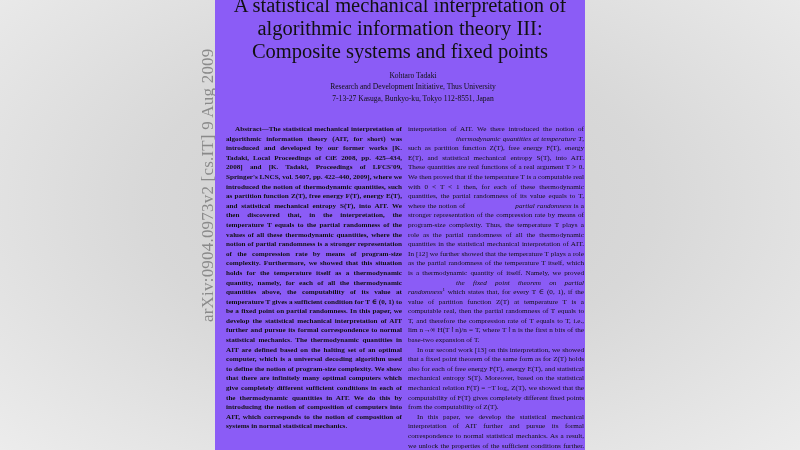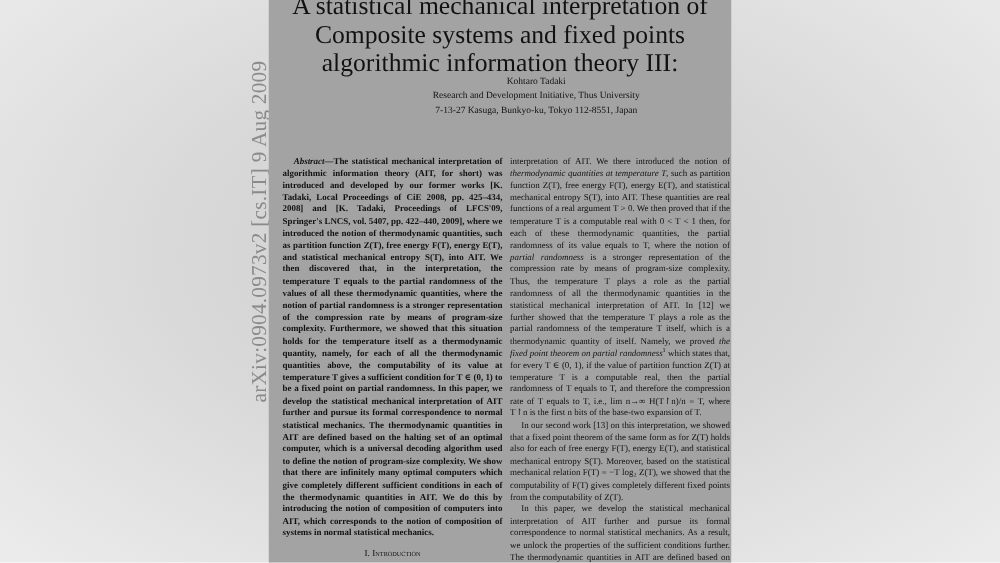--- a/index.html
+++ b/index.html
@@ -4,75 +4,74 @@
 <style>
   html, body { margin:0; padding:0; }
   body {
     width:800px; height:450px; overflow:hidden; position:relative;
     background: radial-gradient(ellipse at 50% 45%, #cfcfcf 0%, #d8d8d8 45%, #ececec 100%);
     font-family: "Liberation Serif", "DejaVu Serif", serif;
     color:#111;
   }
   .page {
     position:absolute; left:215px; top:0; width:370px; height:450px;
-    background:#a3a3a3; overflow:hidden;
+    background:#8b5cf6; overflow:hidden;
   }
   .arxiv-stamp {
     position:absolute; left:198px; top:322px;
     transform-origin: 0 0; transform: rotate(-90deg);
     font-family: "Liberation Serif", serif; font-size:17px; color:#8a8a8a;
     white-space:nowrap; letter-spacing:0.2px;
   }
   .title {
     position:absolute; left:0; top:-6px; width:370px; text-align:center;
     font-size:20.5px; line-height:23px; color:#111;
   }
   .author-block {
-    position:absolute; left:0; top:59px; width:396px; text-align:center;
-    font-size:7.6px; line-height:11.3px;padding-left:16px;
+    position:absolute; left:0; top:70px; width:396px; text-align:center;
+    font-size:7.6px; line-height:11.3px;
   }
   .col {
     position:absolute; top:125px; width:176px;
     font-size:7.15px; line-height:9.6px; text-align:justify;
   }
   .col.left { left:11px; }
   .col.right { left:193px; }
   .abstract { font-weight:bold; text-indent:9px; margin:0; hyphens:auto; }
-  .abstract .lead { font-style:italic; font-weight:bold; }
+  .abstract .lead { font-weight:bold; }
   .section-head {
     text-align:center; font-variant:small-caps; margin:6px 0 4px 0; font-size:7.4px;
   }
   p { margin:0; text-indent:9px; }
   p.noindent { text-indent:0; }
-  i { font-style:italic; }
+  i { font-style:italic;margin-left:48px; }
   sup { font-size:5px; line-height:0; }
 </style>
 </head>
 <body>
 
 <div class="arxiv-stamp">arXiv:0904.0973v2  [cs.IT]  9 Aug 2009</div>
 
 <div class="page">
 
   <div class="title">
     <div>A statistical mechanical interpretation of</div>
+    <div>algorithmic information theory III:</div>
     <div>Composite systems and fixed points</div>
-    <div>algorithmic information theory III:</div>
   </div>
 
   <div class="author-block">
     <div>Kohtaro Tadaki</div>
     <div>Research and Development Initiative, Thus University</div>
     <div>7-13-27 Kasuga, Bunkyo-ku, Tokyo 112-8551, Japan</div>
   </div>
 
   <div class="col left">
     <p class="abstract"><span class="lead">Abstract</span><span>—The statistical mechanical interpretation of algorithmic information theory (AIT, for short) was introduced and developed by our former works [K. Tadaki, Local Proceedings of CiE 2008, pp. 425–434, 2008] and [K. Tadaki, Proceedings of LFCS'09, Springer's LNCS, vol. 5407, pp. 422–440, 2009], where we introduced the notion of thermodynamic quantities, such as partition function Z(T), free energy F(T), energy E(T), and statistical mechanical entropy S(T), into AIT. We then discovered that, in the interpretation, the temperature T equals to the partial randomness of the values of all these thermodynamic quantities, where the notion of partial randomness is a stronger representation of the compression rate by means of program-size complexity. Furthermore, we showed that this situation holds for the temperature itself as a thermodynamic quantity, namely, for each of all the thermodynamic quantities above, the computability of its value at temperature T gives a sufficient condition for T ∈ (0, 1) to be a fixed point on partial randomness. In this paper, we develop the statistical mechanical interpretation of AIT further and pursue its formal correspondence to normal statistical mechanics. The thermodynamic quantities in AIT are defined based on the halting set of an optimal computer, which is a universal decoding algorithm used to define the notion of program-size complexity. We show that there are infinitely many optimal computers which give completely different sufficient conditions in each of the thermodynamic quantities in AIT. We do this by introducing the notion of composition of computers into AIT, which corresponds to the notion of composition of systems in normal statistical mechanics.</span></p>
 
-    <div class="section-head">I. Introduction</div>
 
   </div>
 
   <div class="col right">
     <p class="noindent"><span>interpretation of AIT. We there introduced the notion of </span><i>thermodynamic quantities at temperature T</i><span>, such as partition function Z(T), free energy F(T), energy E(T), and statistical mechanical entropy S(T), into AIT. These quantities are real functions of a real argument T &gt; 0. We then proved that if the temperature T is a computable real with 0 &lt; T &lt; 1 then, for each of these thermodynamic quantities, the partial randomness of its value equals to T, where the notion of </span><i>partial randomness</i><span> is a stronger representation of the compression rate by means of program-size complexity. Thus, the temperature T plays a role as the partial randomness of all the thermodynamic quantities in the statistical mechanical interpretation of AIT. In [12] we further showed that the temperature T plays a role as the partial randomness of the temperature T itself, which is a thermodynamic quantity of itself. Namely, we proved </span><i>the fixed point theorem on partial randomness</i><sup>1</sup><span> which states that, for every T ∈ (0, 1), if the value of partition function Z(T) at temperature T is a computable real, then the partial randomness of T equals to T, and therefore the compression rate of T equals to T, i.e., lim n→∞ H(T↾n)/n = T, where T↾n is the first n bits of the base-two expansion of T.</span></p>
     <p>In our second work [13] on this interpretation, we showed that a fixed point theorem of the same form as for Z(T) holds also for each of free energy F(T), energy E(T), and statistical mechanical entropy S(T). Moreover, based on the statistical mechanical relation F(T) = −T log₂ Z(T), we showed that the computability of F(T) gives completely different fixed points from the computability of Z(T).</p>
     <p>In this paper, we develop the statistical mechanical interpretation of AIT further and pursue its formal correspondence to normal statistical mechanics. As a result, we unlock the properties of the sufficient conditions further. The thermodynamic quantities in AIT are defined based on the halting set of an optimal computer. In this paper, we show in Theorem 9 below that there are infinitely many optimal computers which give completely different sufficient conditions in each of the</p>
 
   </div>
 

